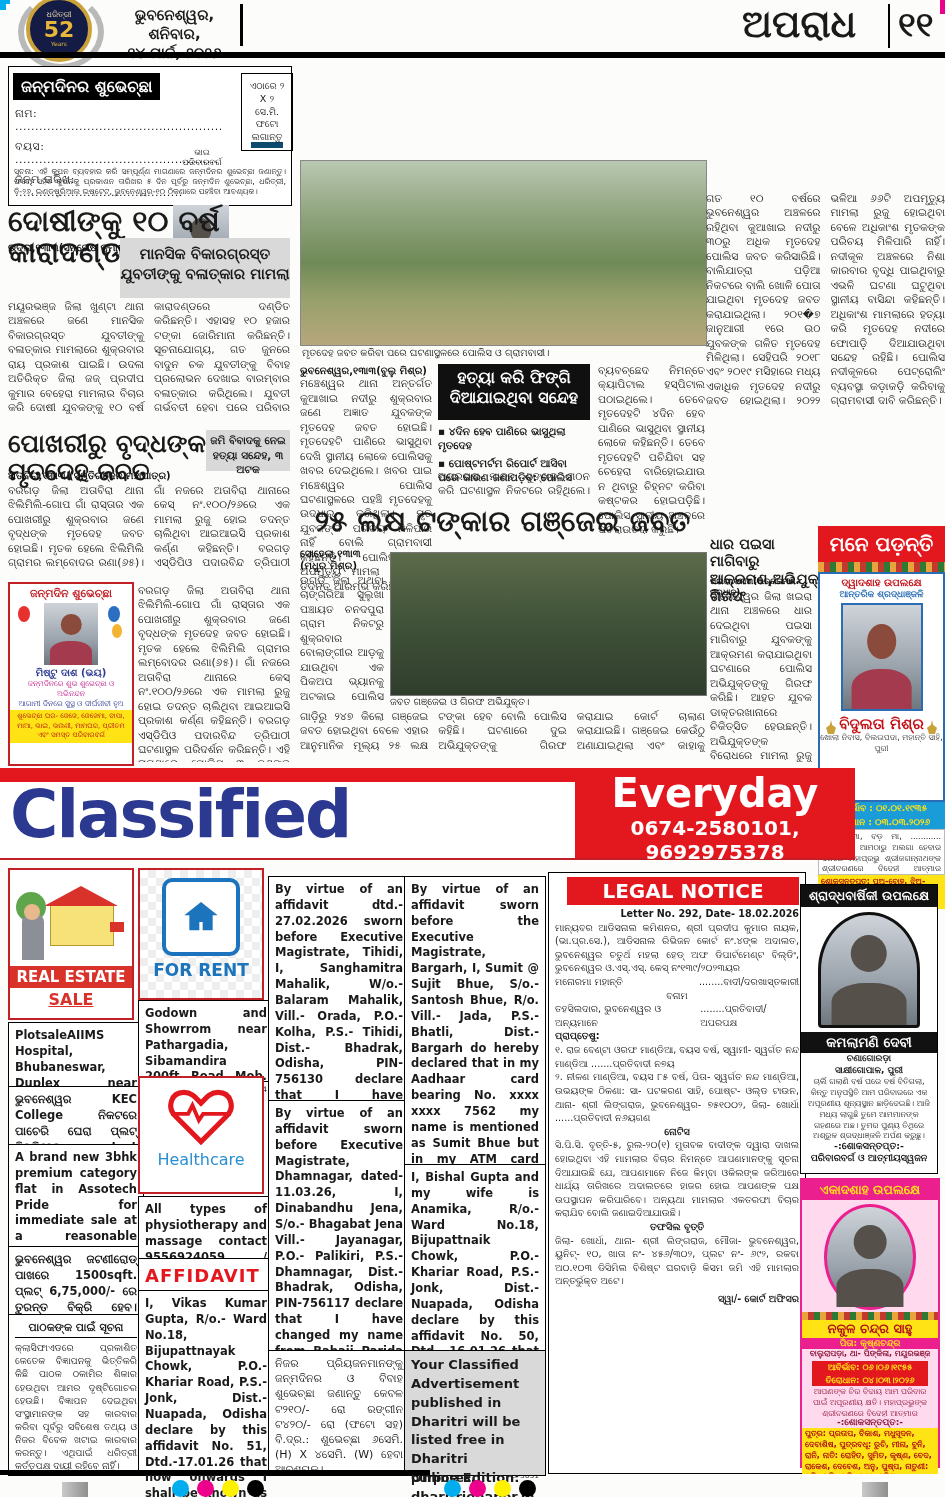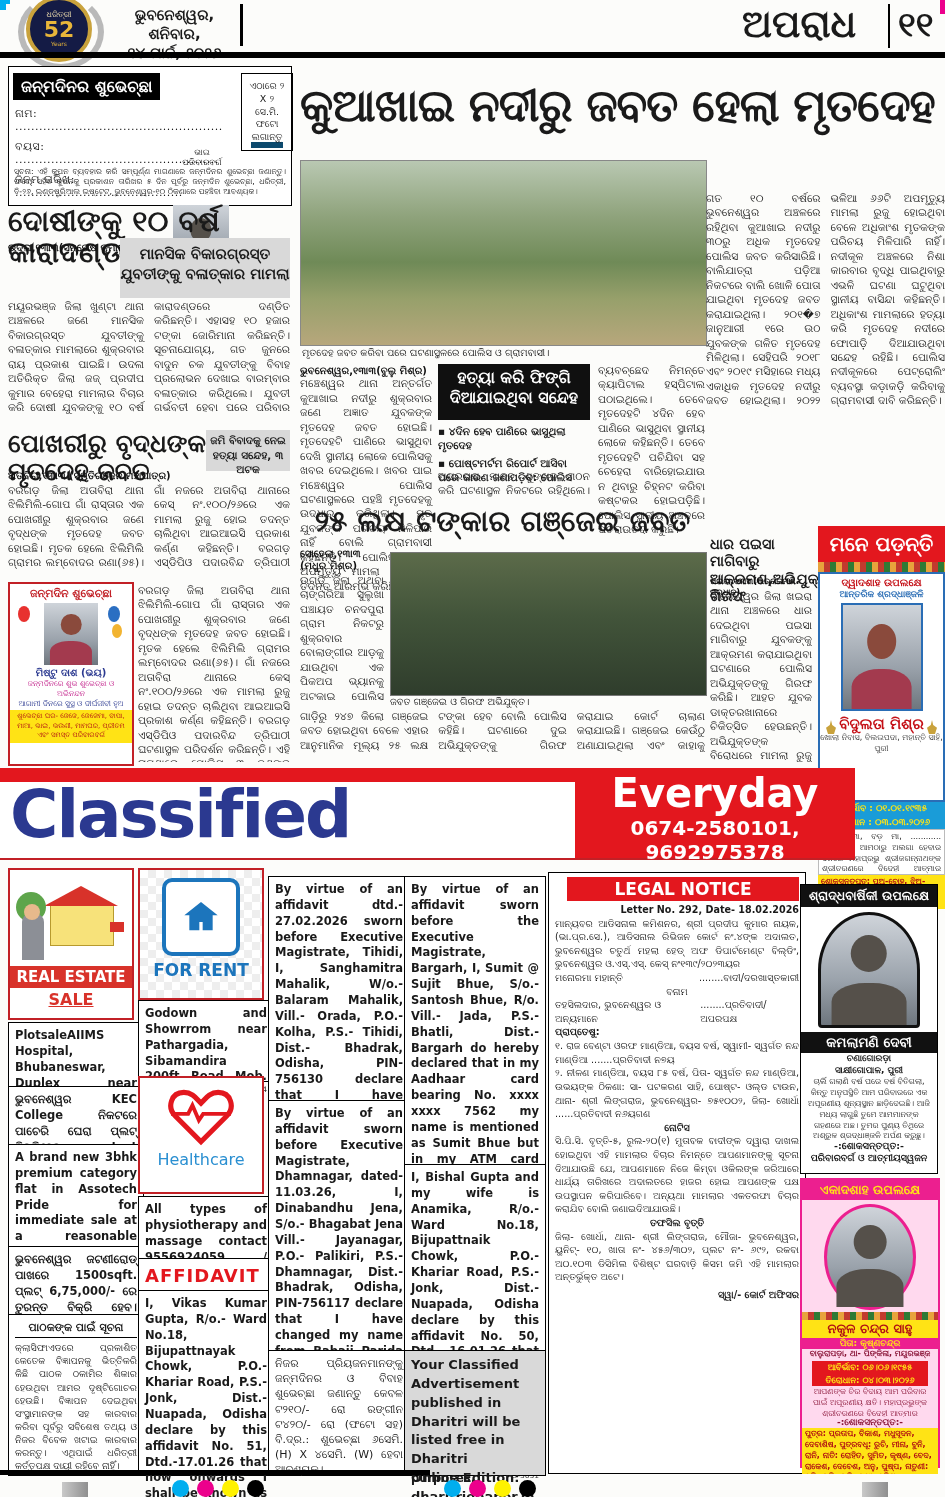--- a/index.html
+++ b/index.html
@@ -57,21 +57,21 @@
   .tinytxt{font-size:8px;line-height:1.35;}
   
   .cl-blue{color:#2b3990;font-weight:bold;}
   .ev-red{background:#e3171e;color:#fff;}
   
   .adbox{border:1.2px solid #000;background:#fff;font-size:11.5px;line-height:1.38;padding:5px 6px;
          font-weight:bold;text-align:justify;}
   .adbox .code{float:right;font-size:7.5px;font-weight:normal;color:#333;}
   .red-frame{border:2.5px solid #c22026;background:#fff;}
   .legal-frame{border:1.5px solid #000;background:#fff;}
-  .legal-head{background:#e3171e;color:#fff;text-align:center;font-weight:bold;font-size:17px;padding:2px 8px;margin-left:12px;}
+  .legal-head{background:#e3171e;color:#fff;text-align:center;font-weight:bold;font-size:20px;padding:2px 8px;margin-left:12px;}
   .legal-txt{font-size:9.6px;line-height:1.42;}
   .blk-head{background:#111;color:#fff;text-align:center;font-weight:bold;}
   .yellowbar{background:#ffe315;color:#b00e14;text-align:center;font-weight:bold;}
   .pinkbar{background:#ec1f8f;color:#ffe315;text-align:center;font-weight:bold;}
   .dots span{display:inline-block;width:17px;height:17px;border-radius:50%;margin:0 4px;}
   .graysq{background:linear-gradient(90deg,#c9c9c9,#8f8f8f);}
   .houseicon{width:70px;height:70px;border:4px solid #1c75bc;border-radius:10px;display:flex;align-items:center;justify-content:center;background:#fff;}
   .lamp{width:10px;height:14px;background:#c9a23c;clip-path:polygon(50% 0,62% 35%,100% 55%,80% 100%,20% 100%,0 55%,38% 35%);}
   .flower-strip{background:repeating-linear-gradient(90deg,#e8a33c 0 6px,#c23a2e 6px 12px,#2e7a35 12px 18px);}
 </style>
@@ -116,21 +116,20 @@
       <span>ପରିବାରବର୍ଗ</span>
     </div>
     <div class="abs photo-slot" style="left:232px;top:6px;width:44px;">
       <span>ଏଠାରେ ୨ X ୨</span><br>
       <span>ସେ.ମି. ଫଟୋ</span><br>
       <span style="border-bottom:6px solid #0c4a6e;">ଲଗାନ୍ତୁ</span>
     </div>
     <div class="abs fineprint just" style="left:5px;top:100px;width:272px;">ସୂଚନା: ଏହି କୁପନ ବ୍ୟବହାର କରି ସମ୍ପୂର୍ଣ୍ଣ ମାଗଣାରେ ଜନ୍ମଦିନର ଶୁଭେଚ୍ଛା ଜଣାନ୍ତୁ। ଫଟୋ ସହିତ କୁପନକୁ ପ୍ରକାଶନ ତାରିଖର ୫ ଦିନ ପୂର୍ବରୁ ଜନ୍ମଦିନ ଶୁଭେଚ୍ଛା, ଧରିତ୍ରୀ, ବି-୨୬, ଇଣ୍ଡଷ୍ଟ୍ରିଆଲ ଇଷ୍ଟେଟ, ଭୁବନେଶ୍ୱର-୧୦ ଠିକଣାରେ ପହଞ୍ଚିବା ଆବଶ୍ୟକ।</div>
   </div>
 
-  <div class="abs h-main" style="left:300px;top:82px;width:645px;">କୁଆଖାଇ ନଦୀରୁ ଜବତ ହେଲା ମୃତଦେହ</div>
 
   <div class="abs photo" style="left:300px;top:160px;width:405px;height:184px;border:1px solid #888;"></div>
   <div class="abs caption" style="left:302px;top:347px;width:402px;">ମୃତଦେହ ଜବତ କରିବା ପରେ ଘଟଣାସ୍ଥଳରେ ପୋଲିସ ଓ ଗ୍ରାମବାସୀ।</div>
 
   <div class="abs body-txt two-col just" style="left:706px;top:192px;width:239px;height:330px;">ଗତ ୧୦ ବର୍ଷରେ ଭୁବନେଶ୍ୱର ଅଞ୍ଚଳରେ ରହିଥିବା କୁଆଖାଇ ନଦୀରୁ ୩୦ରୁ ଅଧିକ ମୃତଦେହ ପୋଲିସ ଜବତ କରିସାରିଛି। ବାଲିଯାତ୍ରା ପଡ଼ିଆ ନିକଟରେ ବାଲି ଖୋଳି ପୋତା ଯାଇଥିବା ମୃତଦେହ ଜବତ କରାଯାଇଥିଲା। ୨୦୧�୭ ଜାନୁଆରୀ ୧ରେ ଉଠ ଯୁବକଙ୍କ ଗଳିତ ମୃତଦେହ ମିଳିଥିଲା। ସେହିପରି ୨୦୧୮ ଏବଂ ୨୦୧୯ ମସିହାରେ ମଧ୍ୟ ଏକାଧିକ ମୃତଦେହ ନଦୀରୁ ଜବତ ହୋଇଥିଲା। ୨୦୨୨ ଭଳିଆ ୬୬ଟି ଅପମୃତ୍ୟୁ ମାମଲା ରୁଜୁ ହୋଇଥିବା ବେଳେ ଅଧିକାଂଶ ମୃତକଙ୍କ ପରିଚୟ ମିଳିପାରି ନାହିଁ। ନଦୀକୂଳ ଅଞ୍ଚଳରେ ନିଶା କାରବାର ବୃଦ୍ଧି ପାଇଥିବାରୁ ଏଭଳି ଘଟଣା ଘଟୁଥିବା ସ୍ଥାନୀୟ ବାସିନ୍ଦା କହିଛନ୍ତି। ଅଧିକାଂଶ ମାମଲାରେ ହତ୍ୟା କରି ମୃତଦେହ ନଦୀରେ ଫୋପାଡ଼ି ଦିଆଯାଉଥିବା ସନ୍ଦେହ ରହିଛି। ପୋଲିସ ନଦୀକୂଳରେ ପେଟ୍ରୋଲିଂ ବ୍ୟବସ୍ଥା କଡ଼ାକଡ଼ି କରିବାକୁ ଗ୍ରାମବାସୀ ଦାବି କରିଛନ୍ତି।</div>
 
   <div class="abs body-txt just" style="left:300px;top:364px;width:132px;height:136px;">
     <div class="byline">ଭୁବନେଶ୍ୱର,୧୩ା୩(ବୁଲୁ ମିଶ୍ର)</div>
     <span>ମଞ୍ଚେଶ୍ୱର ଥାନା ଅନ୍ତର୍ଗତ କୁଆଖାଇ ନଦୀରୁ ଶୁକ୍ରବାର ଜଣେ ଅଜ୍ଞାତ ଯୁବକଙ୍କ ମୃତଦେହ ଜବତ ହୋଇଛି। ମୃତଦେହଟି ପାଣିରେ ଭାସୁଥିବା ଦେଖି ସ୍ଥାନୀୟ ଲୋକେ ପୋଲିସକୁ ଖବର ଦେଇଥିଲେ। ଖବର ପାଇ ମଞ୍ଚେଶ୍ୱର ପୋଲିସ ଘଟଣାସ୍ଥଳରେ ପହଞ୍ଚି ମୃତଦେହକୁ ଉଦ୍ଧାର କରିଥିଲା। ମୃତ ଯୁବକଙ୍କ ପରିଚୟ ମିଳିପାରି ନାହିଁ ବୋଲି ଗ୍ରାମବାସୀ କହିଛନ୍ତି। ପୋଲିସ ଏକ ଅପମୃତ୍ୟୁ ମାମଲା ରୁଜୁ କରି ତଦନ୍ତ ଆରମ୍ଭ କରିଛି।</span>
   </div>

